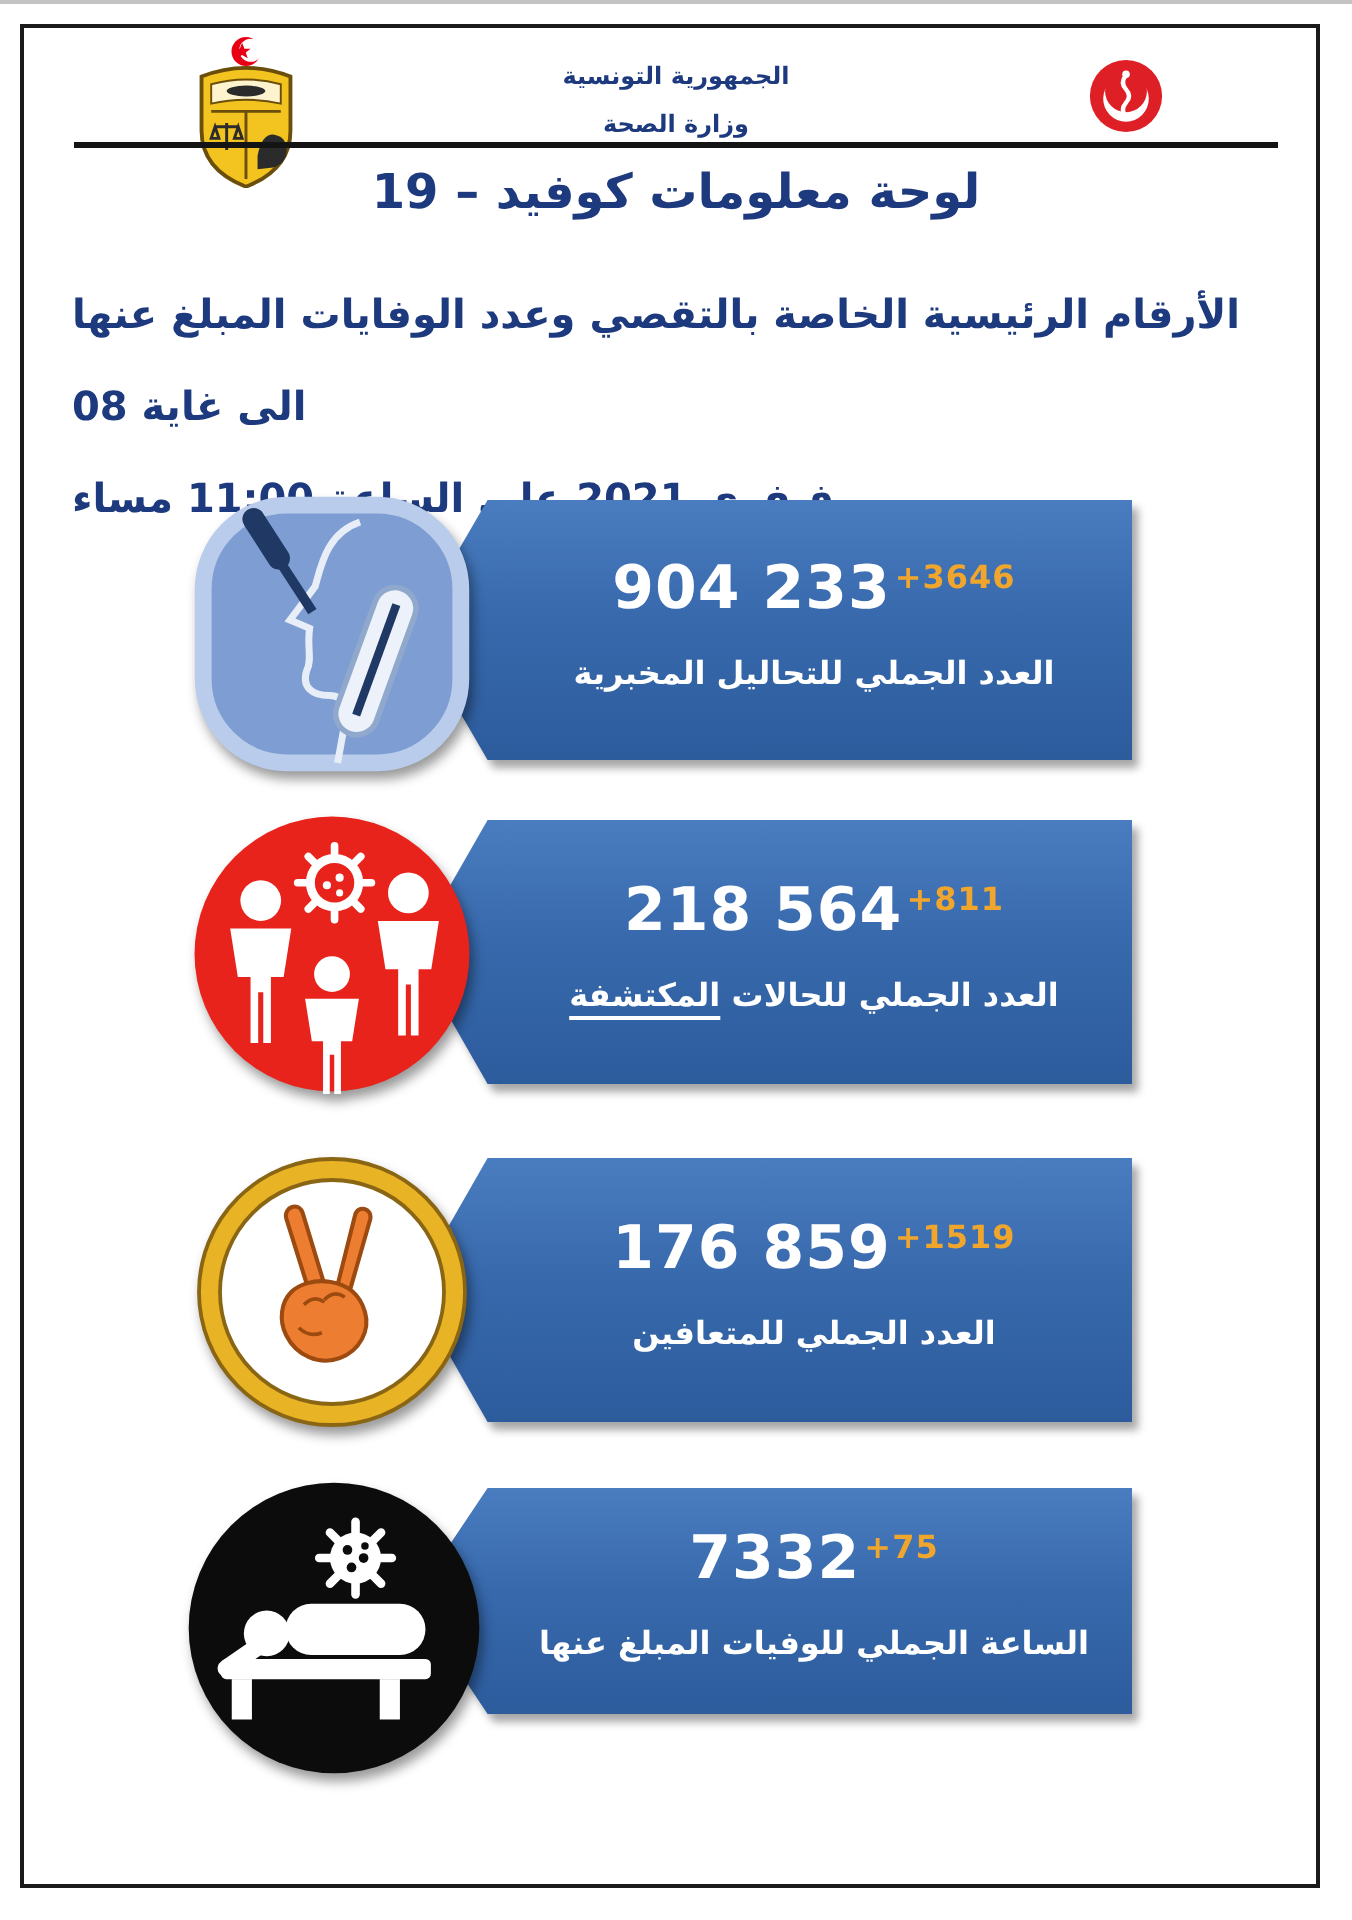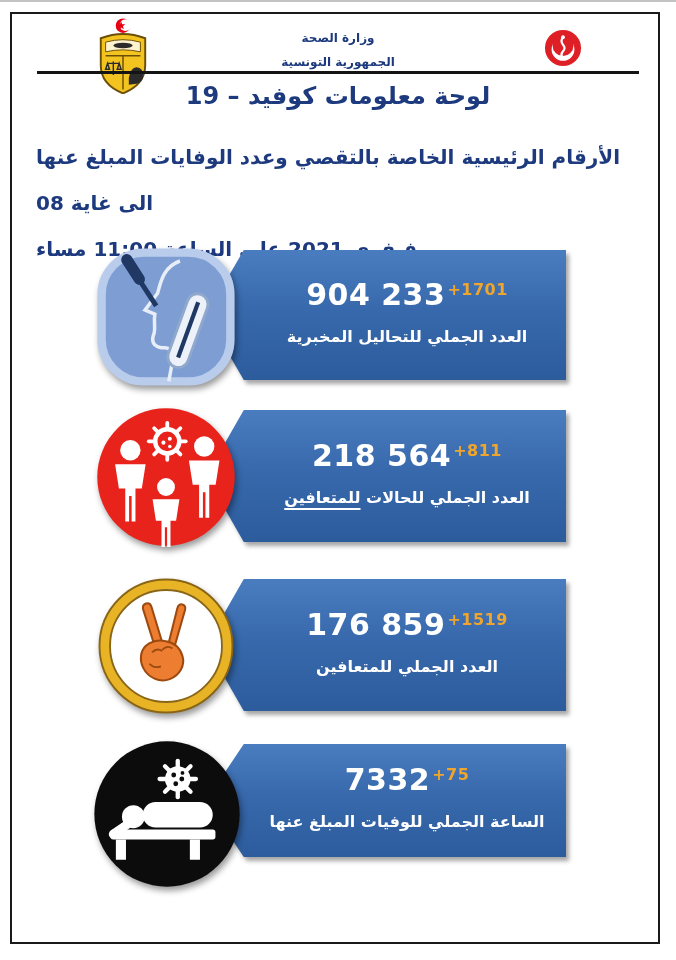--- a/index.html
+++ b/index.html
@@ -70,22 +70,22 @@
       <path d="M7 22 Q30 13 53 22 L53 50 Q53 70 30 79 Q7 70 7 50 Z" fill="#F3C41F" stroke="#6b4e0a" stroke-width="2"></path>
       <path d="M12 26 Q30 21 48 26 L48 36 Q30 32 12 36 Z" fill="#fdf3cf" stroke="#6b4e0a" stroke-width="1"></path>
       <ellipse cx="30" cy="29.5" rx="10" ry="2.8" fill="#2b2b2b"></ellipse>
       <path d="M12 40 L48 40 M30 40 L30 75" stroke="#6b4e0a" stroke-width="1.5" fill="none"></path>
       <path d="M20 46 v14 M14 48 h12 M14 48 l-2 6 h4 z M26 48 l-2 6 h4 z" stroke="#2b2b2b" stroke-width="1.5" fill="none"></path>
       <path d="M36 63 q2 -11 8 -11 q7 1 7 8 q0 7 -7 9 l-8 1 z" fill="#2b2b2b"></path>
     </svg>
   </div>
 
   <div class="gov-text">
+    <div>الجمهورية التونسية</div>
     <div>وزارة الصحة</div>
-    <div>الجمهورية التونسية</div>
   </div>
 
   <div class="ministry-logo">
     <svg viewBox="0 0 40 40">
       <circle cx="20" cy="20" r="19" fill="#DE1F26"></circle>
       <circle cx="20" cy="21.5" r="12" fill="#ffffff"></circle>
       <circle cx="20" cy="17.5" r="11" fill="#DE1F26"></circle>
       <path d="M20 9 q-3.2 4 0 7.5 q3.2 3.5 0 7 q-3.2 3.8 0 7.5" stroke="#ffffff" stroke-width="2.3" fill="none"></path>
       <circle cx="20" cy="8.6" r="2" fill="#ffffff"></circle>
     </svg>
@@ -95,21 +95,21 @@
 
   <div class="title">لوحة معلومات كوفيد – 19</div>
   <div class="subtitle">
     <div>الأرقام الرئيسية الخاصة بالتقصي وعدد الوفايات المبلغ عنها الى غاية 08</div>
     <div>فيفري 2021 على الساعة 11:00 مساء</div>
   </div>
 
   <section id="card-lab-tests">
     <div class="banner-wrap">
       <div class="banner">
-        <div class="value-line"><span>904 233</span><span class="delta">+1701</span></div>
+        <div class="value-line"><span>904 233</span><span class="delta">+3646</span></div>
         <div class="card-label">العدد الجملي للتحاليل المخبرية</div>
       </div>
     </div>
     <div class="card-circle">
       <svg viewBox="0 0 100 100">
         <rect x="4" y="4" width="92" height="92" rx="30" fill="#7E9ED3" stroke="#BACCEC" stroke-width="6"></rect>
         <path d="M60 10 C48 14 46 26 44 33 L35 45 L42 48 C41 55 43 59 41 63 C39 69 43 72 49 72 C55 72 56 78 54 85 L52 96" stroke="#E8EEF8" stroke-width="2.5" fill="none"></path>
         <line x1="30" y1="22" x2="43" y2="42" stroke="#1F3864" stroke-width="3.5"></line>
         <line x1="22" y1="9" x2="31" y2="23" stroke="#1F3864" stroke-width="8" stroke-linecap="round"></line>
         <g transform="rotate(20 65 60)">
@@ -119,21 +119,21 @@
       </svg>
     </div>
   </section>
 
   <section id="card-detected-cases">
     <div class="banner-wrap">
       <div class="banner">
         <div class="value-line"><span>218 564</span><span class="delta">+811</span></div>
         <div class="card-label">
           <span>العدد الجملي للحالات</span>
-          <span class="underlined">للمتعافين</span>
+          <span class="underlined">المكتشفة</span>
         </div>
       </div>
     </div>
     <div class="card-circle">
       <svg viewBox="0 0 110 110">
         <circle cx="55" cy="55" r="54" fill="#E8231C"></circle>
         <g fill="#ffffff">
           <g transform="translate(27 58)">
             <circle cy="-24" r="8"></circle>
             <polygon points="-12,-13 12,-13 9,6 4,6 4,32 1,32 1,12 -1,12 -1,32 -4,32 -4,6 -9,6"></polygon>

